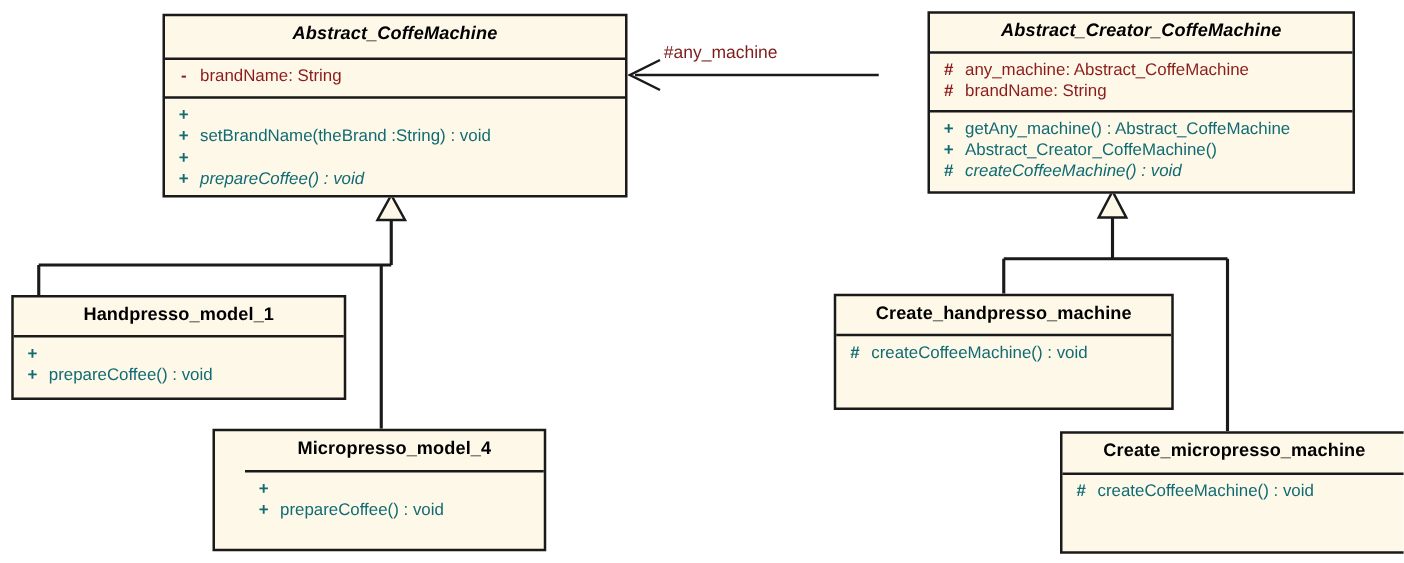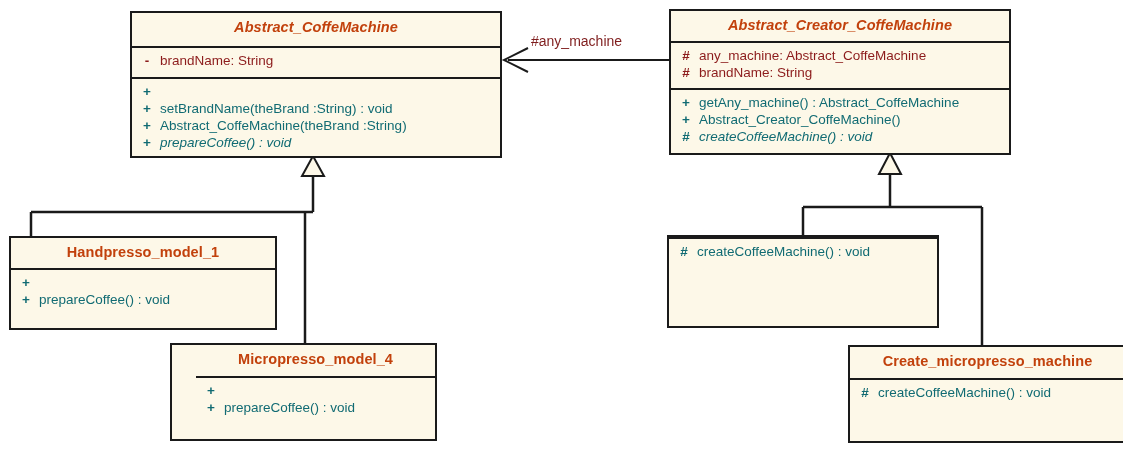--- a/index.html
+++ b/index.html
@@ -28,21 +28,21 @@
     box-sizing: border-box;
     background: #fdf8e8;
     border: 2px solid #1a1a1a;
     z-index: 2;
   }
   .uml-name {
     box-sizing: border-box;
     text-align: center;
     font-weight: bold;
     font-size: 14.5px;
-    color: #c2410c;
+    color: #000000;
     padding: 6px 4px 6px 4px;
     letter-spacing: 0.1px;
     white-space: nowrap;
     overflow: hidden;
   }
   .uml-name.italic { font-style: italic; }
   .uml-sep {
     height: 0;
     border-top: 2px solid #1a1a1a;
   }
@@ -120,30 +120,29 @@
     <div class="uml-compartment">
       <div class="uml-row meth-row">
         <span class="vis">+</span>
       </div>
       <div class="uml-row meth-row">
         <span class="vis">+</span>
         <span class="sig">setBrandName(theBrand :String) : void</span>
       </div>
       <div class="uml-row meth-row">
         <span class="vis">+</span>
-        <span class="sig">Abstract_CoffeMachine(theBrand :String)</span>
       </div>
       <div class="uml-row meth-row">
         <span class="vis">+</span>
         <span class="sig italic">prepareCoffee() : void</span>
       </div>
     </div>
   </div>
 
-  <div class="uml-class" style="left:669px; top:9px; width:342px; height:146px;">
+  <div class="uml-class" style="left:742px; top:9px; width:342px; height:146px;">
     <div class="uml-name italic" style="height:30px;">Abstract_Creator_CoffeMachine</div>
     <div class="uml-sep"></div>
     <div class="uml-compartment" style="height:45px;">
       <div class="uml-row attr-row">
         <span class="vis">#</span>
         <span class="sig">any_machine:  Abstract_CoffeMachine</span>
       </div>
       <div class="uml-row attr-row">
         <span class="vis">#</span>
         <span class="sig">brandName:  String</span>
@@ -159,21 +158,21 @@
         <span class="vis">+</span>
         <span class="sig">Abstract_Creator_CoffeMachine()</span>
       </div>
       <div class="uml-row meth-row">
         <span class="vis">#</span>
         <span class="sig italic">createCoffeeMachine() : void</span>
       </div>
     </div>
   </div>
 
-  <div class="uml-class" style="left:9px; top:236px; width:268px; height:94px;">
+  <div class="uml-class" style="left:9px; top:236px; width:268px; height:84px;">
     <div class="uml-name" style="height:30px;">Handpresso_model_1</div>
     <div class="uml-sep"></div>
     <div class="uml-compartment">
       <div class="uml-row meth-row">
         <span class="vis">+</span>
       </div>
       <div class="uml-row meth-row">
         <span class="vis">+</span>
         <span class="sig">prepareCoffee() : void</span>
       </div>
@@ -188,20 +187,21 @@
         <span class="vis">+</span>
       </div>
       <div class="uml-row meth-row">
         <span class="vis">+</span>
         <span class="sig">prepareCoffee() : void</span>
       </div>
     </div>
   </div>
 
   <div class="uml-class" style="left:667px; top:235px; width:272px; height:93px;">
+    <div class="uml-name" style="height:30px;">Create_handpresso_machine</div>
     <div class="uml-sep"></div>
     <div class="uml-compartment">
       <div class="uml-row meth-row">
         <span class="vis">#</span>
         <span class="sig">createCoffeeMachine() : void</span>
       </div>
     </div>
   </div>
 
   <div class="uml-class" style="left:848px; top:345px; width:279px; height:98px;">

